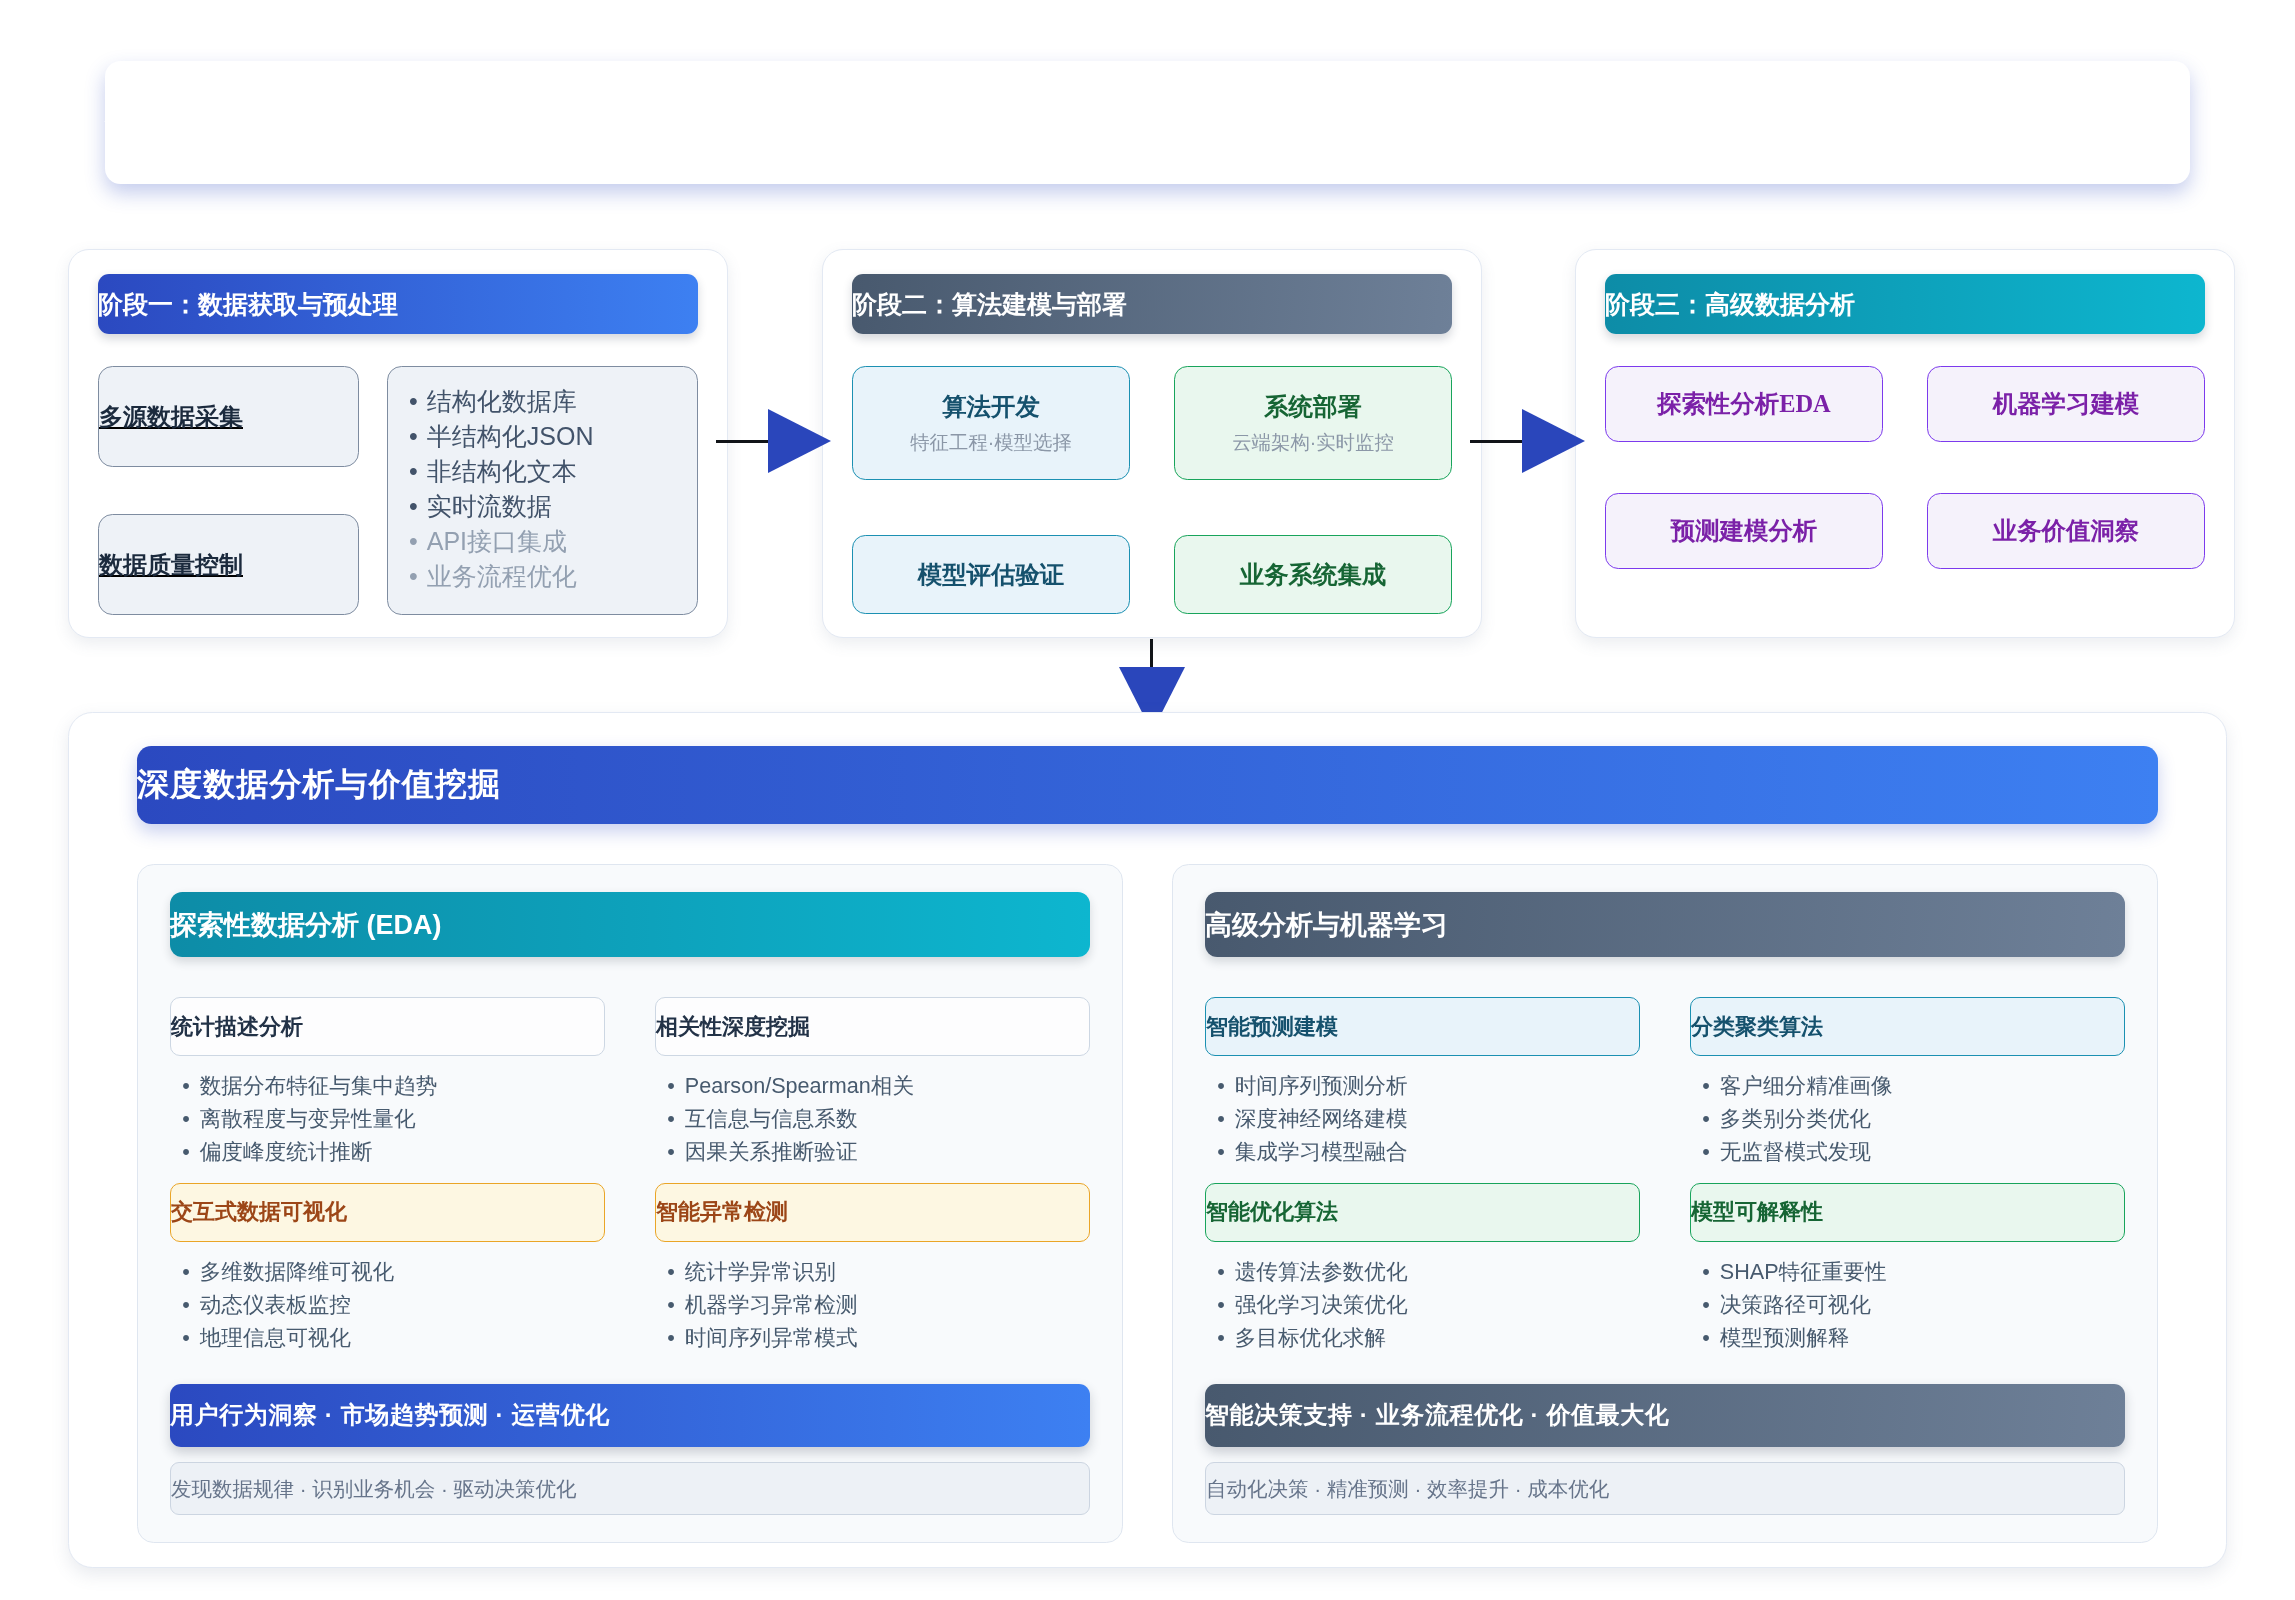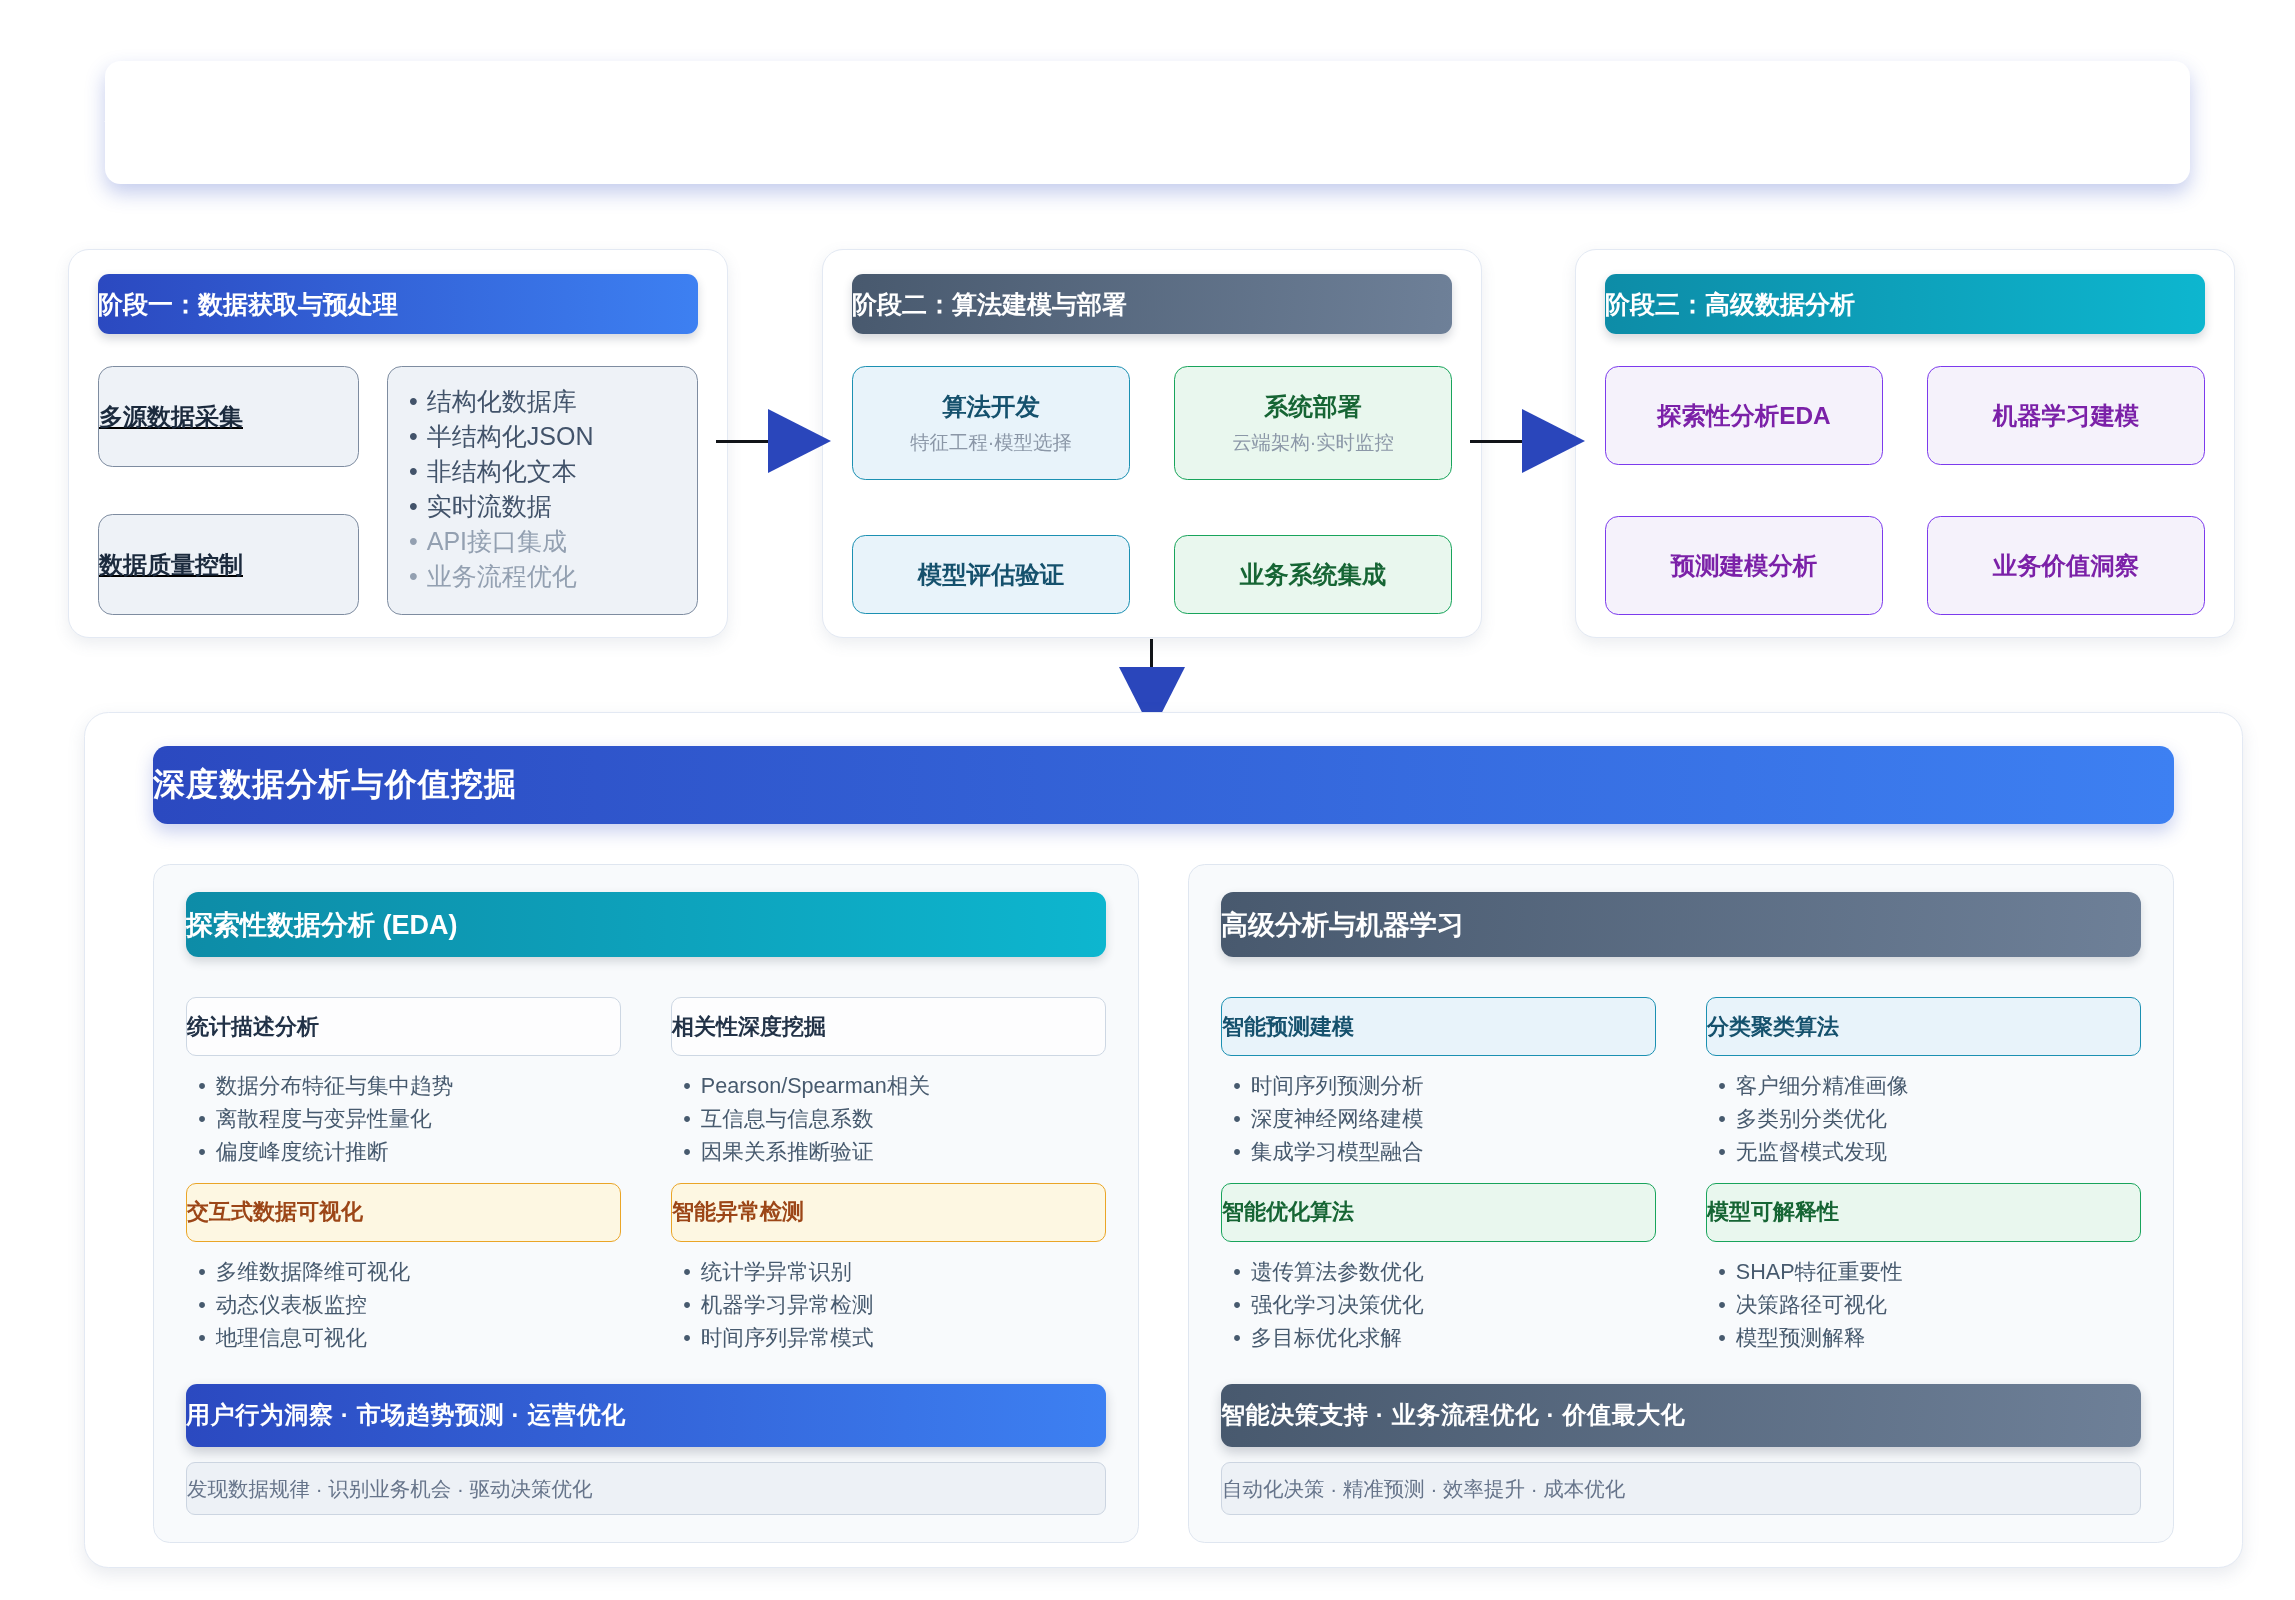--- a/index.html
+++ b/index.html
@@ -37,41 +37,41 @@
   .p1-list .li.muted{color:#93a0b1;}
 
   
   .pgrid{display:grid;grid-template-columns:1fr 1fr;column-gap:44px;row-gap:55px;margin-top:32px;}
   .pbox{border-radius:13.3px;box-sizing:border-box;display:flex;flex-direction:column;
     align-items:center;justify-content:center;}
   .pbox .t{font-size:24.4px;font-weight:bold;line-height:32px;}
   .pbox .s{font-size:19.4px;line-height:28px;color:#8b97a7;margin-top:4.4px;text-align:right;}
   .pbox.lg{height:114px;}
   .pbox.sm{height:79px;}
-  .pbox.p3{height:99px;}
+  .pbox.p3{height:76px;font-family:Liberation Serif, serif;}
   .pbox.blue{background:#e8f3fa;border:1.7px solid #1b90b2;}
   .pbox.blue .t{color:#15516d;}
   .pbox.green{background:#e9f7ee;border:1.7px solid #18a45b;}
   .pbox.green .t{color:#166534;}
   .pbox.purple{background:#f5f2fb;border:1.7px solid #7c3aed;}
   .pbox.purple .t{color:#7b21a8;}
 
   
   .h-arrow{position:absolute;top:409px;width:118px;height:65px;}
   .h-arrow .line{position:absolute;left:0;top:31px;width:54px;height:3.3px;background:#111418;}
   .h-arrow .tri{position:absolute;left:52px;top:0;width:0;height:0;
     border-top:32px solid transparent;border-bottom:32px solid transparent;border-left:63px solid #2a46bb;}
   .ha1{left:716px;}.ha2{left:1470px;}
   .v-arrow{position:absolute;left:1118px;top:639px;width:67px;height:94px;}
   .v-arrow .line{position:absolute;left:32px;top:0;width:3.3px;height:29px;background:#111418;}
   .v-arrow .tri{position:absolute;left:0.6px;top:28px;width:0;height:0;
     border-left:33px solid transparent;border-right:33px solid transparent;border-top:65px solid #2a46bb;}
 
   
-  .bottom-card{position:absolute;left:84px;top:712px;width:2159px;height:856px;background:#ffffff;
+  .bottom-card{position:absolute;left:68px;top:712px;width:2159px;height:856px;background:#ffffff;
     border:1.7px solid #e3e9f3;border-radius:24.4px;box-sizing:border-box;padding:33px 68px;
     box-shadow:0 6.7px 16.6px rgba(100,116,139,.14);}
   .section-banner{height:78px;border-radius:14.4px;color:#ffffff;font-size:32px;font-weight:bold;
     letter-spacing:1.1px;box-shadow:0 7.8px 16.6px rgba(43,73,192,.25);}
   .panels{display:flex;gap:49px;margin-top:40px;align-items:stretch;}
   .panel{flex:1;background:#f8fafc;border:1.4px solid #dfe6f0;border-radius:16.6px;
     box-sizing:border-box;padding:27px 32px;}
   .panel-header{height:65px;border-radius:12.2px;color:#ffffff;font-size:27px;font-weight:bold;
     margin-bottom:40px;box-shadow:0 4.4px 10px rgba(30,41,59,.16);}
   .pcols{display:flex;gap:50px;}

